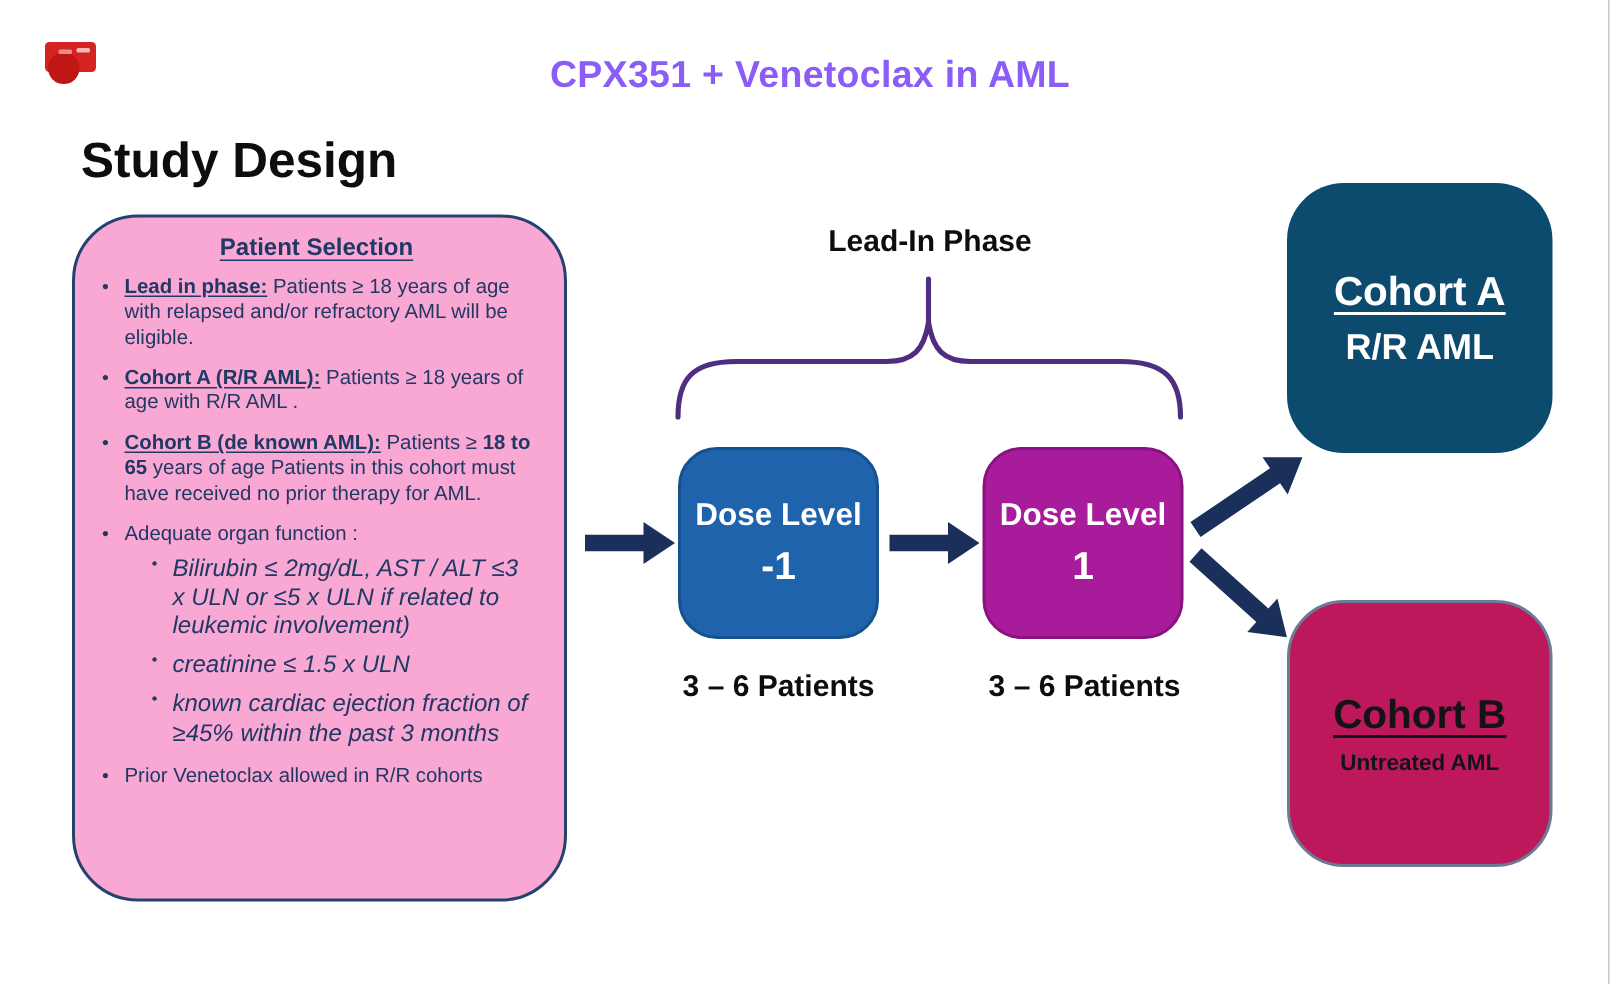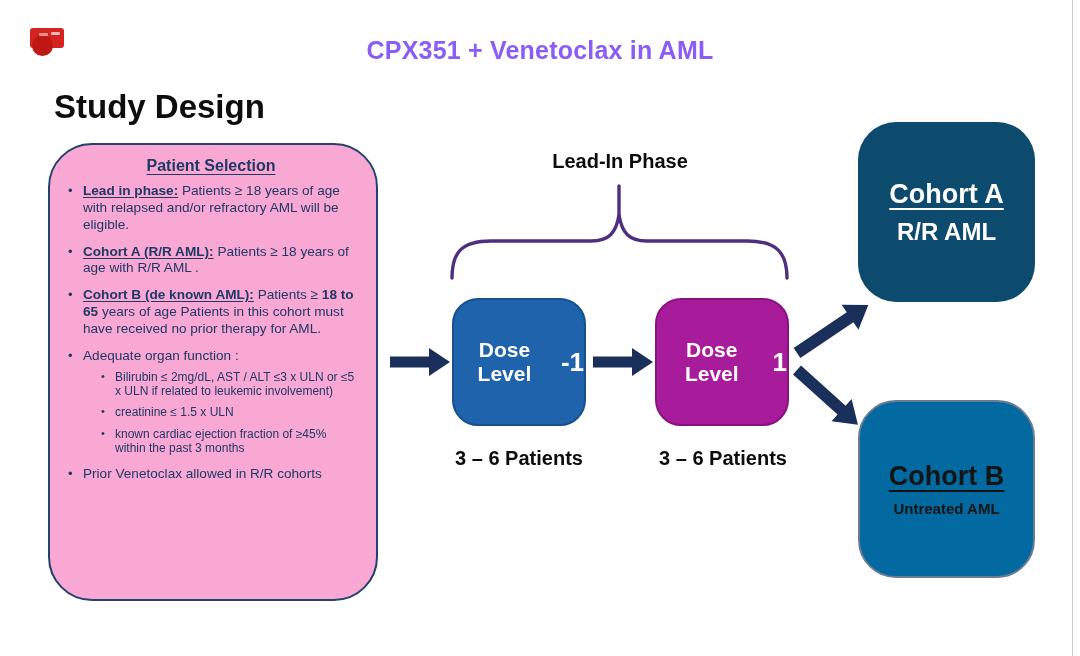--- a/index.html
+++ b/index.html
@@ -25,31 +25,31 @@
     left:48px;top:143px;width:330px;height:458px;box-sizing:border-box;
     background:#f9a8d4;border:2.5px solid #24426e;border-radius:44px;
     padding:12px 20px 10px 16px;color:#1f3864;
   }
   .panel-header{text-align:center;font-size:16px;font-weight:700;text-decoration:underline;text-underline-offset:3px;margin-bottom:8px;}
   ul.bullets{list-style:none;margin:0;padding:0;font-size:13.6px;line-height:1.24;}
   ul.bullets>li{position:relative;padding-left:17px;margin-bottom:10px;}
   ul.bullets>li::before{content:"•";position:absolute;left:2px;top:0;font-size:13px;}
   .lead{font-weight:700;text-decoration:underline;text-underline-offset:2px;}
   .b{font-weight:700;}
-  ul.subs{list-style:none;margin:5px 0 0 0;padding:0;font-size:12px;line-height:1.2;}
+  ul.subs{list-style:none;margin:5px 0 0 0;padding:0;font-size:16px;line-height:1.2;font-style:italic;}
   ul.subs>li{position:relative;padding-left:14px;margin:0 0 7px 18px;}
   ul.subs>li::before{content:"•";position:absolute;left:0;top:0;font-size:11px;}
 
   
   .leadin-label{left:620px;top:150px;transform:translateX(-50%);font-size:20px;font-weight:700;color:#0d0d0d;white-space:nowrap;}
 
   
   .dose{
     width:134px;height:128px;border-radius:26px;box-sizing:border-box;color:#ffffff;
-    display:flex;flex-direction:row;align-items:center;justify-content:center;gap:6px;
+    display:flex;flex-direction:column;align-items:center;justify-content:center;gap:6px;
     text-align:center;
   }
   .dose-1{left:452px;top:298px;border:2px solid #15518e;}
   .dose-2{left:655px;top:298px;border:2px solid #8a1280;}
   .dose .l1{font-size:21px;font-weight:700;}
   .dose .l2{font-size:26px;font-weight:700;}
   .patients{top:447px;transform:translateX(-50%);font-size:20px;font-weight:700;color:#0d0d0d;white-space:nowrap;}
   .patients.p1{left:519px;}
   .patients.p2{left:723px;}
 
@@ -116,21 +116,21 @@
   <span class="l1">Dose Level</span>
   <span class="l2">1</span>
 </div>
 <div class="abs patients p1">3 – 6 Patients</div>
 <div class="abs patients p2">3 – 6 Patients</div>
 
 <div class="abs cohort cohort-a" style="background: #0c4a6e; color: rgb(255, 255, 255);">
   <span class="c-title">Cohort A</span>
   <span class="c-sub">R/R AML</span>
 </div>
-<div class="abs cohort cohort-b" style="background: #0369a1; color: rgb(20, 20, 20);">
+<div class="abs cohort cohort-b" style="background: #be185d; color: rgb(20, 20, 20);">
   <span class="c-title">Cohort B</span>
   <span class="c-sub">Untreated AML</span>
 </div>
 
 <svg class="abs overlay" width="1080" height="656" viewBox="0 0 1080 656">
 
   <path d="M 452 278 C 452 253, 461 241, 491 241 L 591 241 C 609 241, 616 233, 619 215 C 622 233, 629 241, 647 241 L 747 241 C 777 241, 787 253, 787 278" fill="none" stroke-width="3.4" stroke-linecap="round" style="stroke: rgb(79, 45, 127);"></path>
   <path d="M 619 215 L 619 186" fill="none" stroke-width="3.4" stroke-linecap="round" style="stroke: rgb(79, 45, 127);"></path>
 
   <polygon points="0,-5.5 39,-5.5 39,-14 60,0 39,14 39,5.5 0,5.5" transform="translate(390,362)" style="fill: rgb(27, 47, 91);"></polygon>

